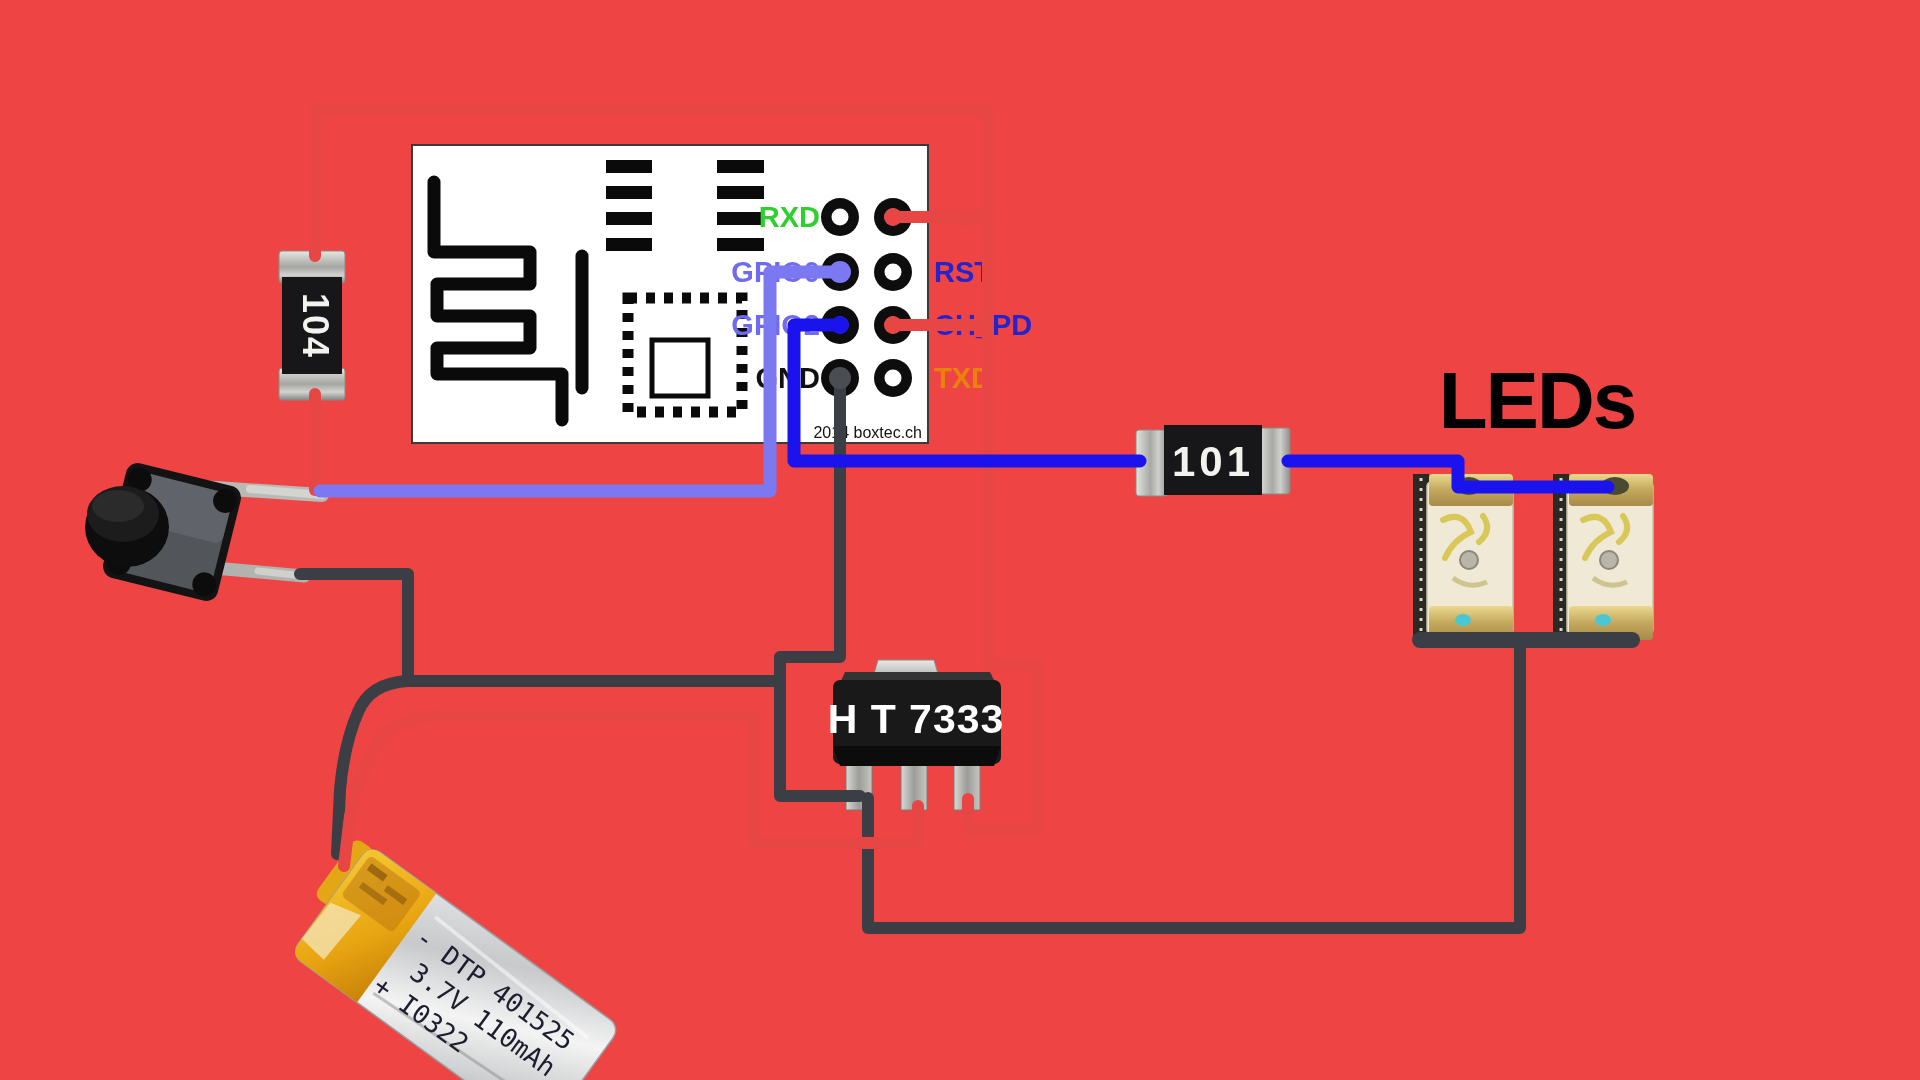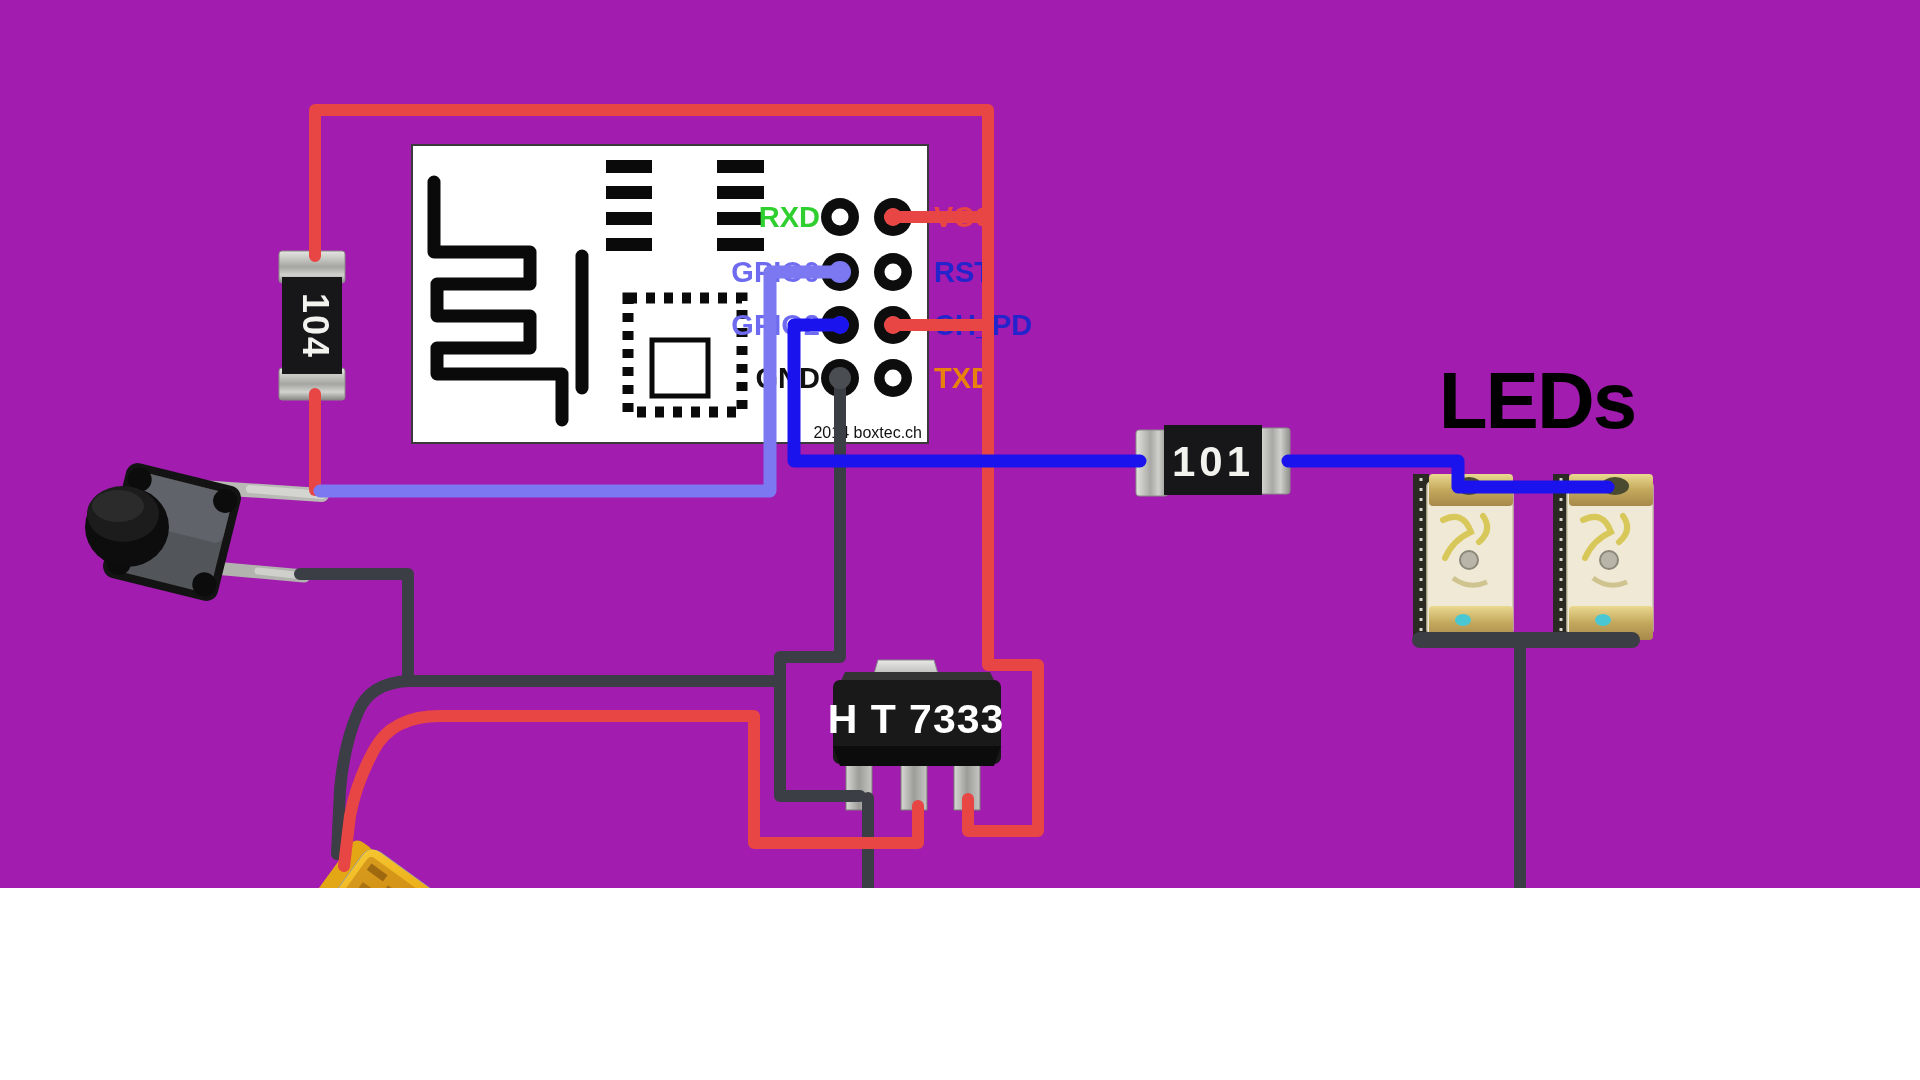--- a/index.html
+++ b/index.html
@@ -1,16 +1,16 @@
 <!DOCTYPE html>
 <html><head>
 <meta charset="utf-8">
 <style>
   html,body{margin:0;padding:0;background:#fff;}
-  .canvas{position:relative;width:1920px;height:888px;background:#a21caf;overflow:hidden;
+  .canvas{position:relative;width:1920px;height:1080px;background:#ef4444;overflow:hidden;
           font-family:"Liberation Sans", sans-serif;}
   svg{display:block;}
   text{font-family:"Liberation Sans", sans-serif;}
   .mono{font-family:"DejaVu Sans Mono", monospace;}
 </style>
 </head>
 <body>
 
 <div class="canvas">
 <svg viewBox="0 0 1920 1080" width="1920" height="1080">

